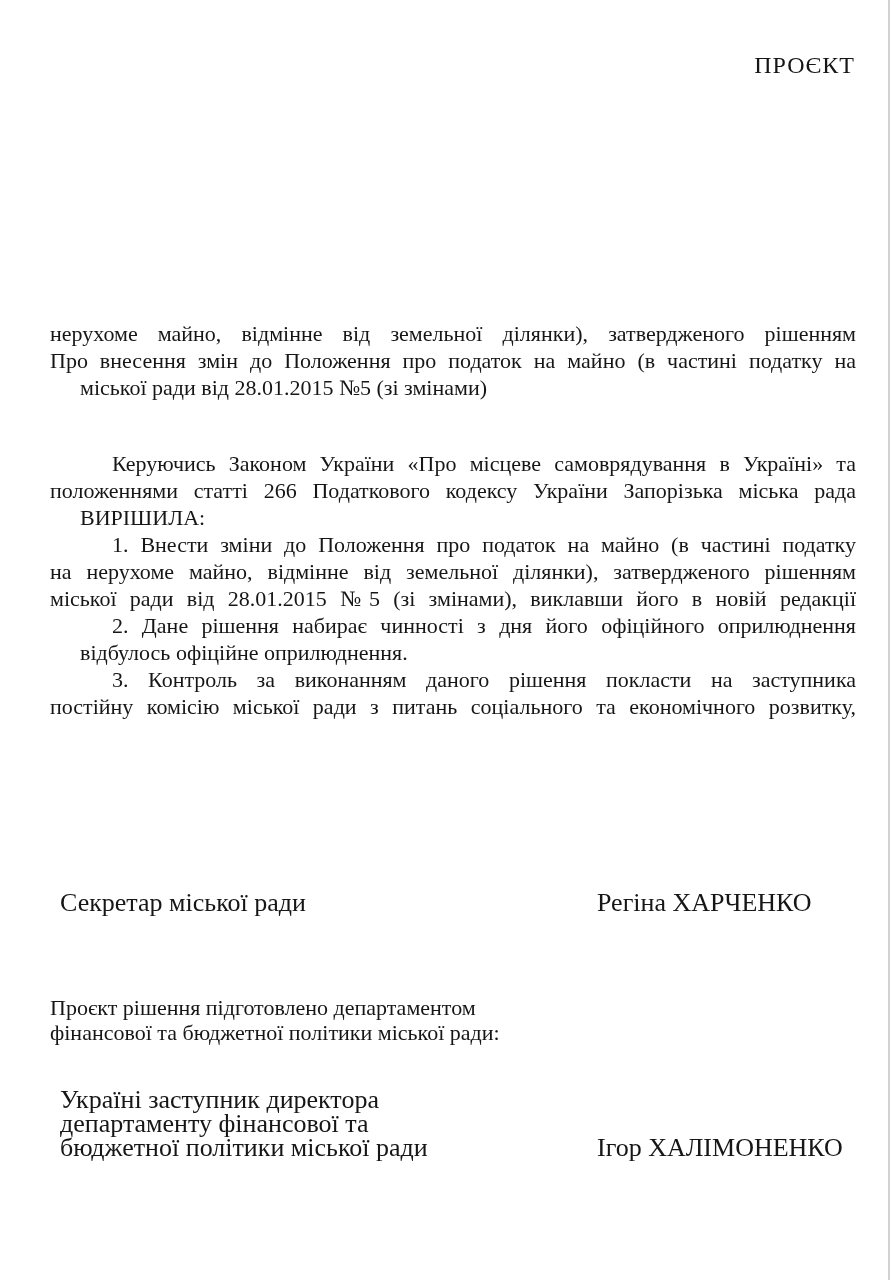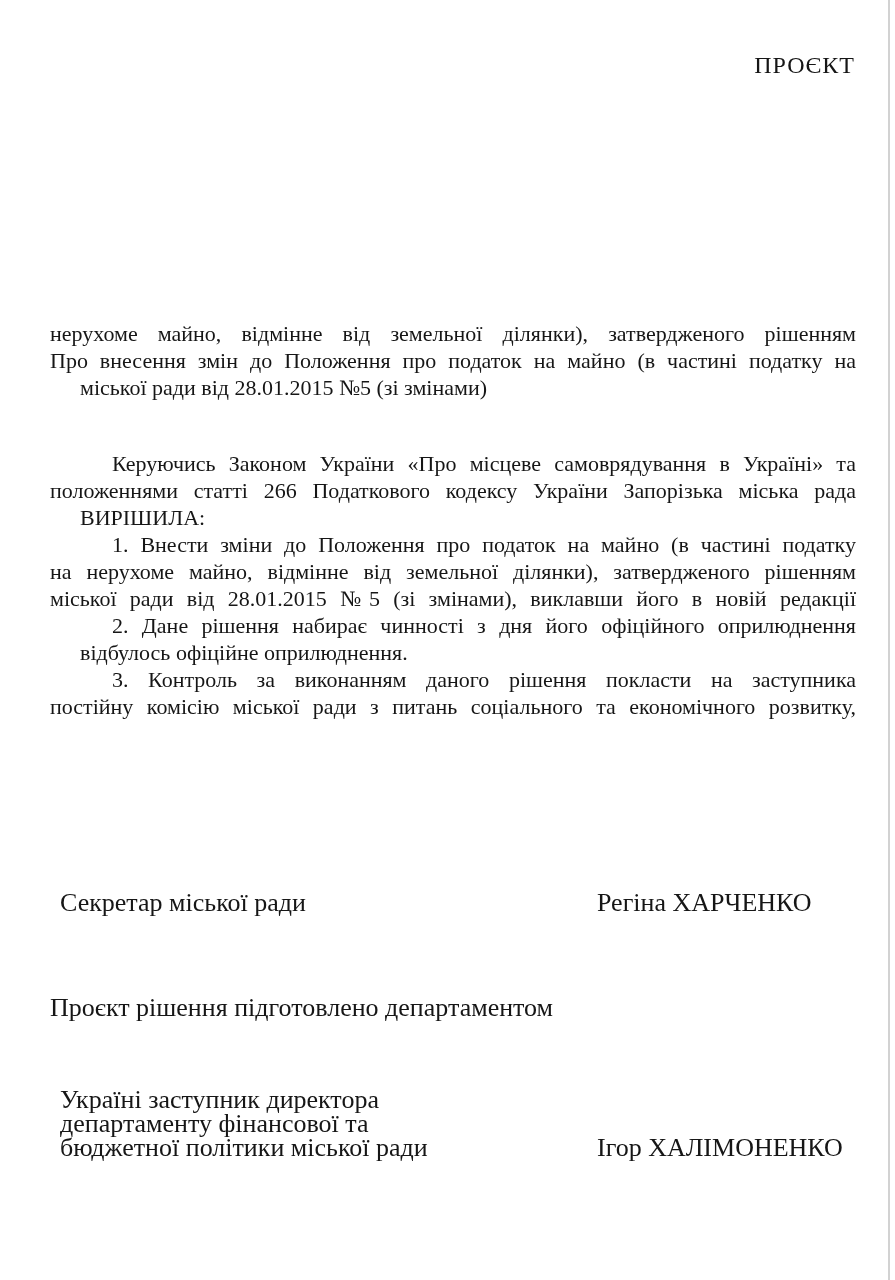--- a/index.html
+++ b/index.html
@@ -65,21 +65,21 @@
   .sig-name {
     position: absolute;
     left: 537px;
     top: 0;
     white-space: nowrap;
   }
   .prep-block {
     position: absolute;
     left: 50px;
     top: 995px;
-    font-size: 26px;
+    font-size: 22px;
     line-height: 25px;
   }
   .sig-row-2 {
     top: 1088px;
     line-height: 24px;
   }
   .sig-row-2 .sig-name {
     top: 48px;
   }
 </style>
@@ -114,20 +114,21 @@
     <div class="line">постійну комісію міської ради з питань соціального та економічного розвитку,</div>
   </div>
 
   <div class="sig-row sig-row-1">
     <span>Секретар міської ради</span>
     <span class="sig-name">Регіна ХАРЧЕНКО</span>
   </div>
 
   <div class="prep-block">
     <div>Проєкт рішення підготовлено департаментом</div>
+    <div>фінансової та бюджетної політики міської ради:</div>
   </div>
 
   <div class="sig-row sig-row-2">
     <div>Україні заступник директора</div>
     <div>департаменту фінансової та</div>
     <div>бюджетної політики міської ради</div>
     <span class="sig-name">Ігор ХАЛІМОНЕНКО</span>
   </div>
 
 </div>

